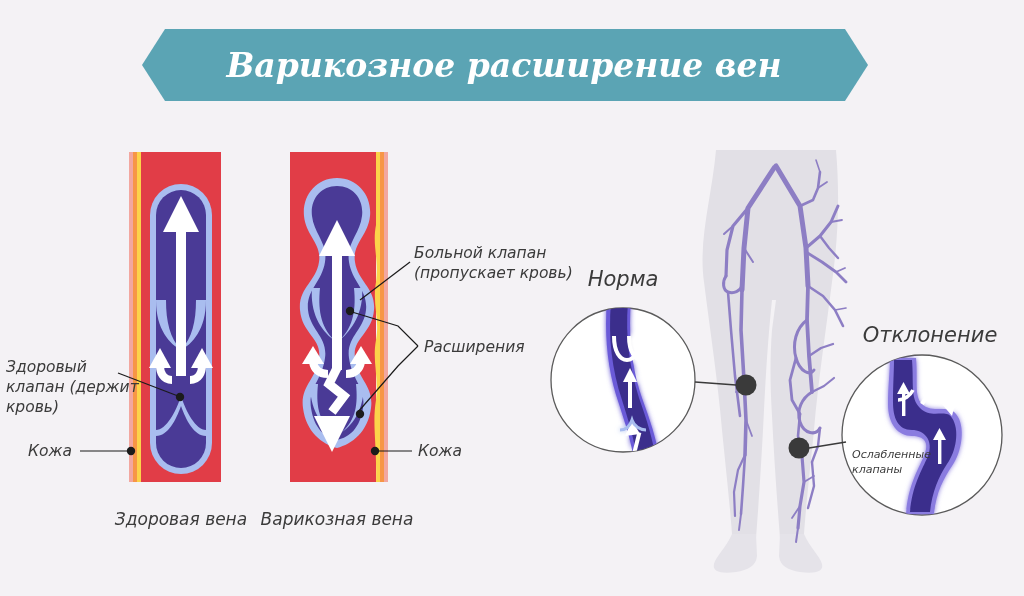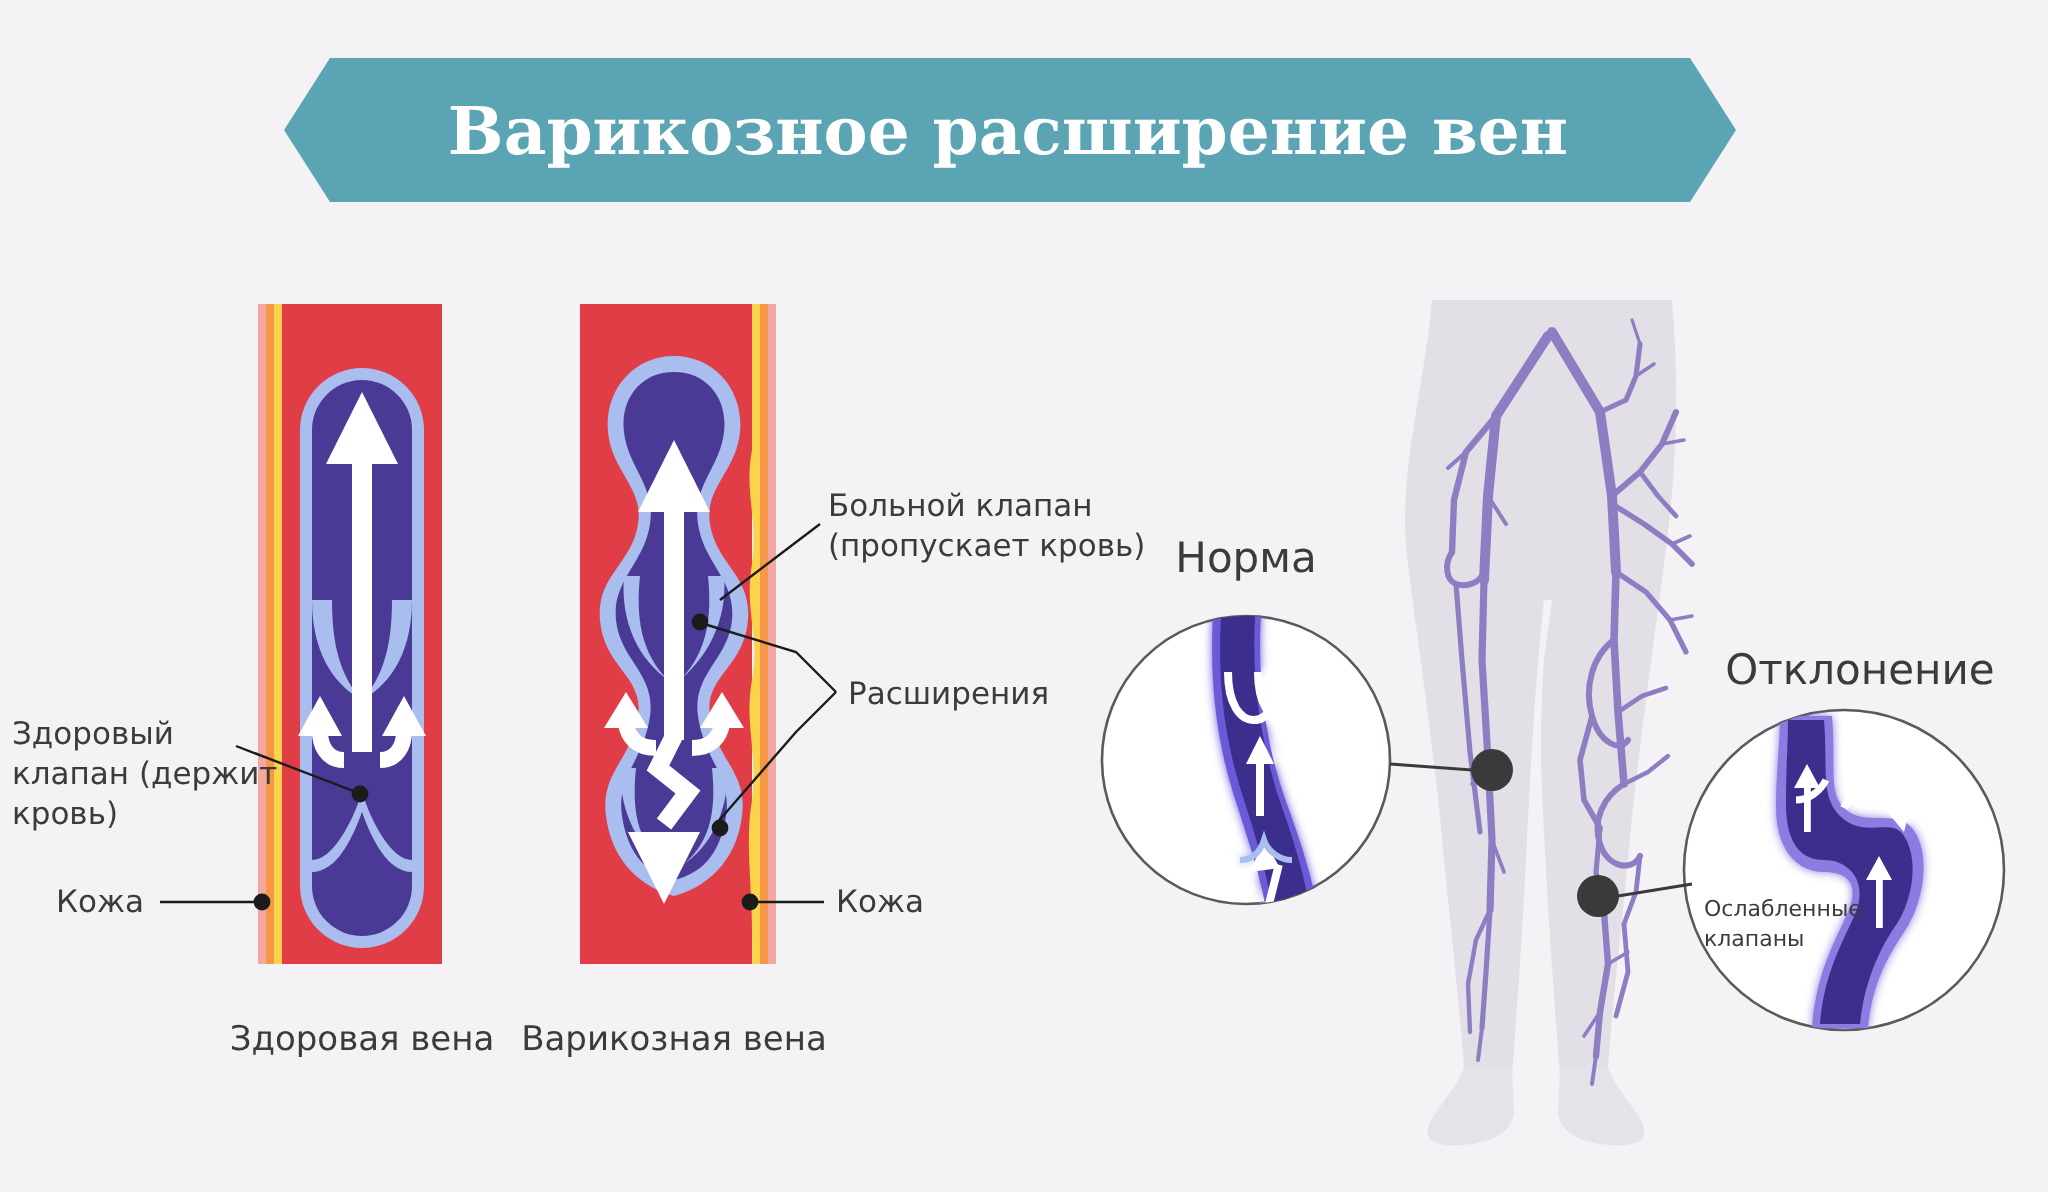--- a/index.html
+++ b/index.html
@@ -11,20 +11,21 @@
     height: 596px;
     background: #f4f2f5;
     font-family: "DejaVu Sans", "Liberation Sans", sans-serif;
     overflow: hidden;
     position: relative;
   }
   #stage {
     position: relative;
     width: 1024px;
     height: 460px;
+    font-style: italic;
   }
   #stage > svg {
     position: absolute;
     left: 0;
     top: 0;
   }
   .banner-text {
     font-family: "DejaVu Serif", "Liberation Serif", serif;
     font-weight: bold;
     font-size: 33px;

